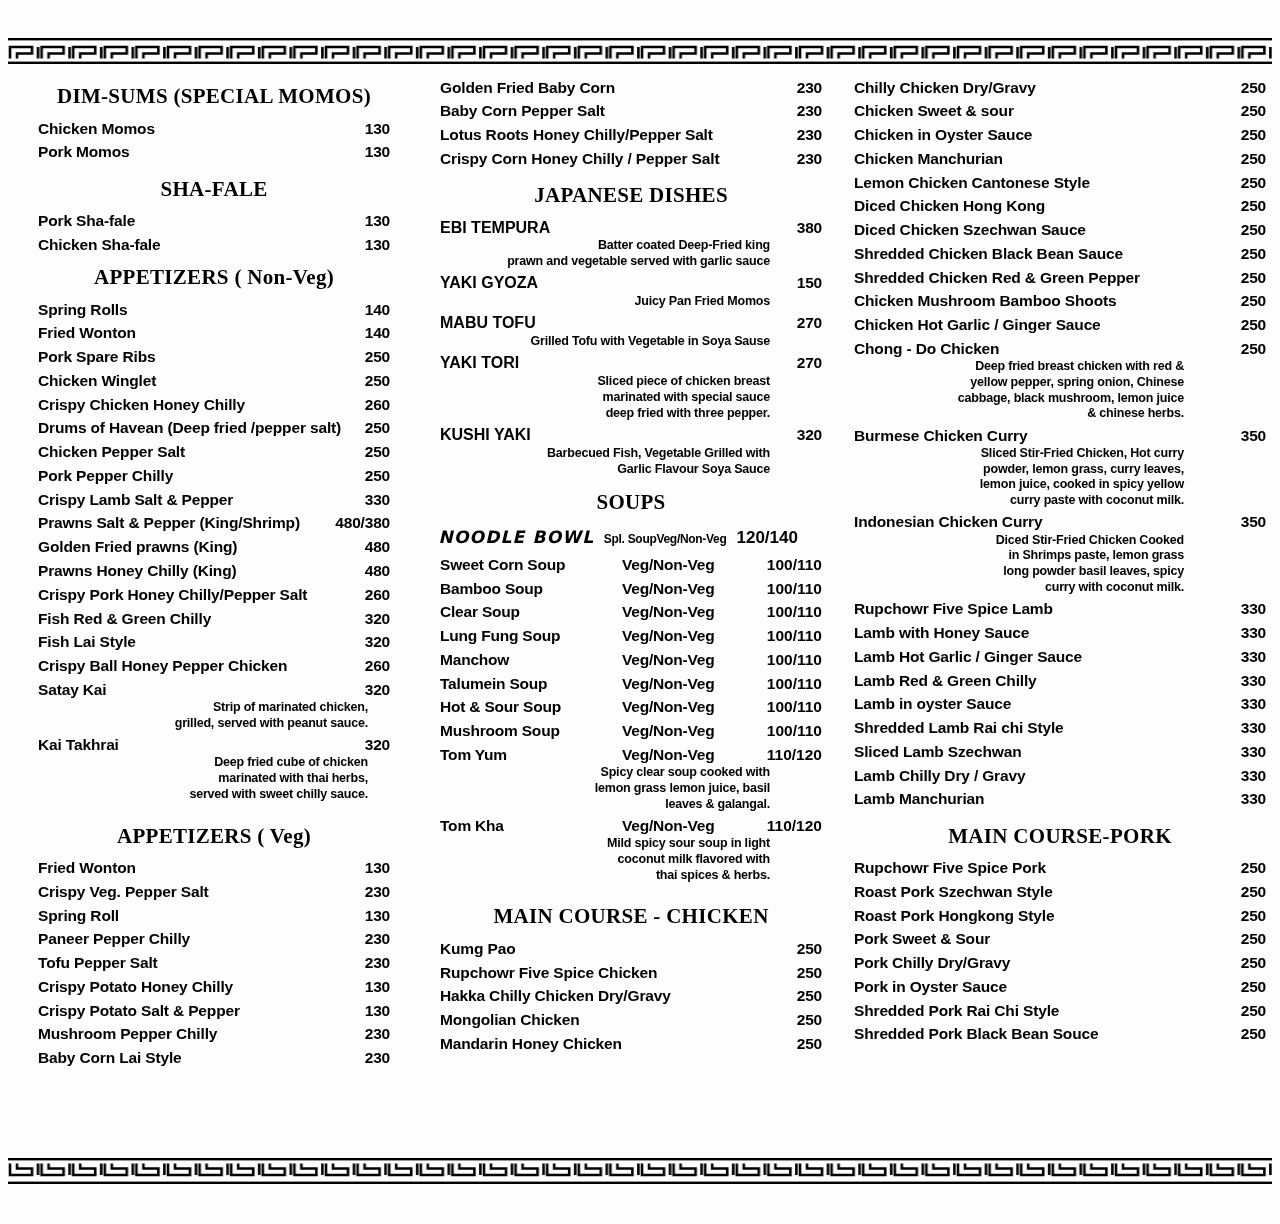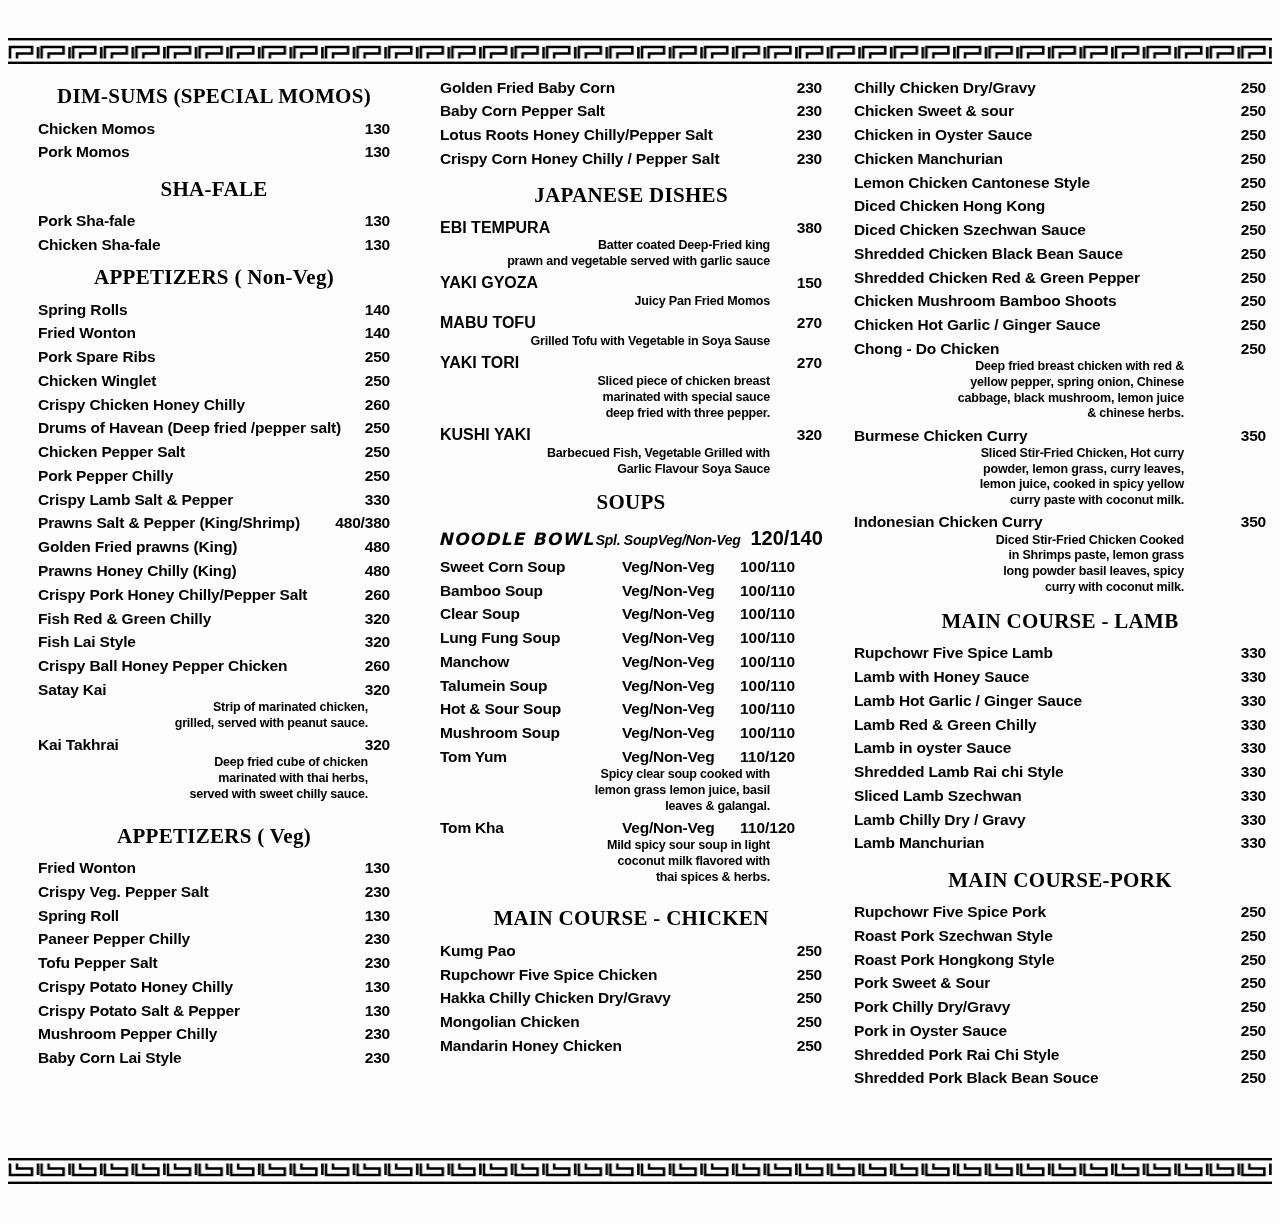--- a/index.html
+++ b/index.html
@@ -97,46 +97,45 @@
   .soup-row {
     display: flex;
     align-items: baseline;
     font-size: 15.5px;
     font-weight: bold;
     line-height: 1.05;
     padding: 5.5px 0 2px 0;
   }
   .soup-row .nm { width: 182px; white-space: nowrap; letter-spacing: -0.2px; }
   .soup-row .mid { width: 118px; white-space: nowrap; letter-spacing: -0.2px; }
-  .soup-row .pr { flex: 1; white-space: nowrap; }
+  .soup-row .pr { flex: 1; text-align: right; white-space: nowrap; }
 
   .noodle-row {
     display: flex;
     align-items: baseline;
     padding: 6px 0 3px 0;
     font-weight: bold;
   }
   .noodle-brush {
     font-family: "DejaVu Sans", sans-serif;
     font-size: 17px;
     font-weight: bold;
     font-style: italic;
     letter-spacing: 1.2px;
     transform: skewX(-2deg);
     white-space: nowrap;
   }
   .noodle-rest {
-    font-size: 14px;
+    font-size: 12px;
     letter-spacing: -0.3px;
     white-space: nowrap;
-    margin-left: 0;
-    font-style: italic;
+    margin-left: 8px;
   }
   .noodle-price {
-    font-size: 20px;
+    font-size: 17px;
     margin-left: 10px;
     white-space: nowrap;
   }
 </style>
 </head>
 <body>
 
 <div class="page">
 
   <div class="border-strip top">
@@ -511,21 +510,20 @@
 
       <div class="item">
           <span class="nm">Indonesian Chicken Curry</span>
           <span class="pr">350</span>
         </div>
       <div class="desc">Diced Stir-Fried Chicken Cooked</div>
       <div class="desc">in Shrimps paste, lemon grass</div>
       <div class="desc">long powder basil leaves, spicy</div>
       <div class="desc">curry with coconut milk.</div>
 
-      <div class="section-title">MAIN COURSE - LAMB</div>
       <div class="item">
           <span class="nm">Rupchowr Five Spice Lamb</span>
           <span class="pr">330</span>
         </div>
       <div class="item">
           <span class="nm">Lamb with Honey Sauce</span>
           <span class="pr">330</span>
         </div>
       <div class="item">
           <span class="nm">Lamb Hot Garlic / Ginger Sauce</span>

